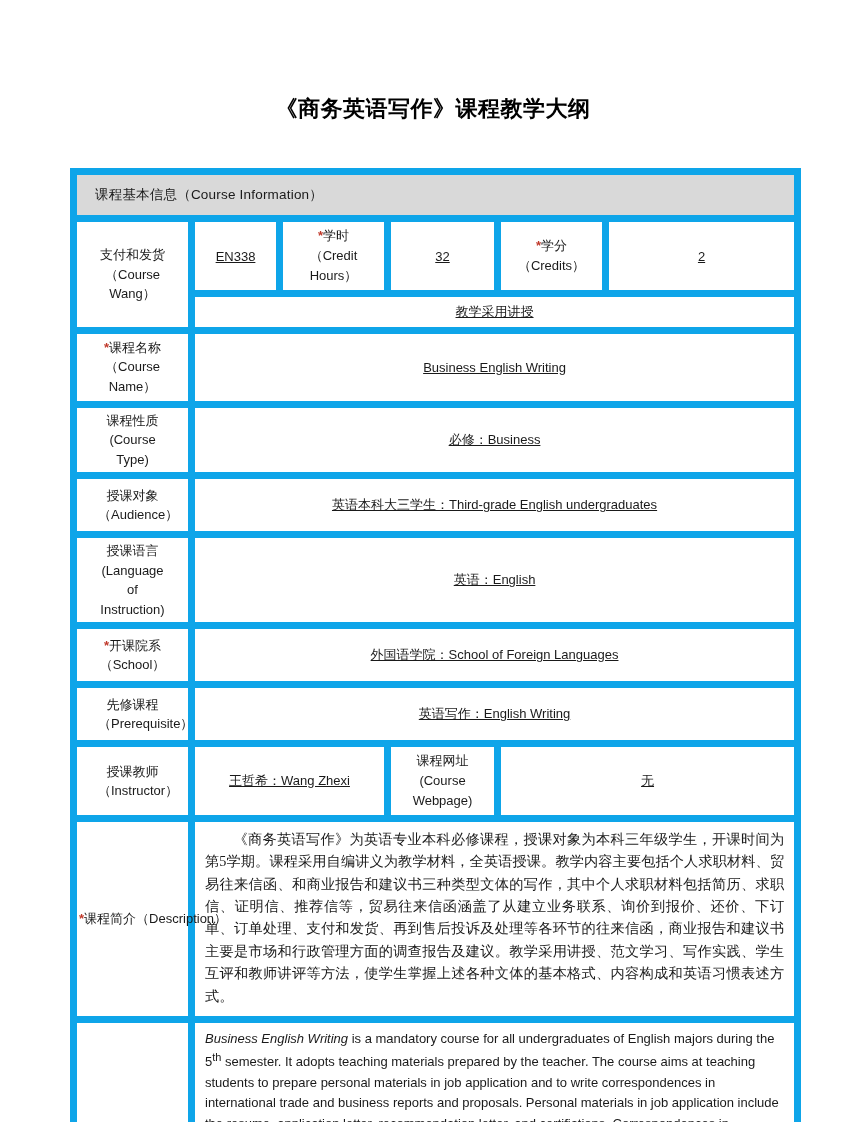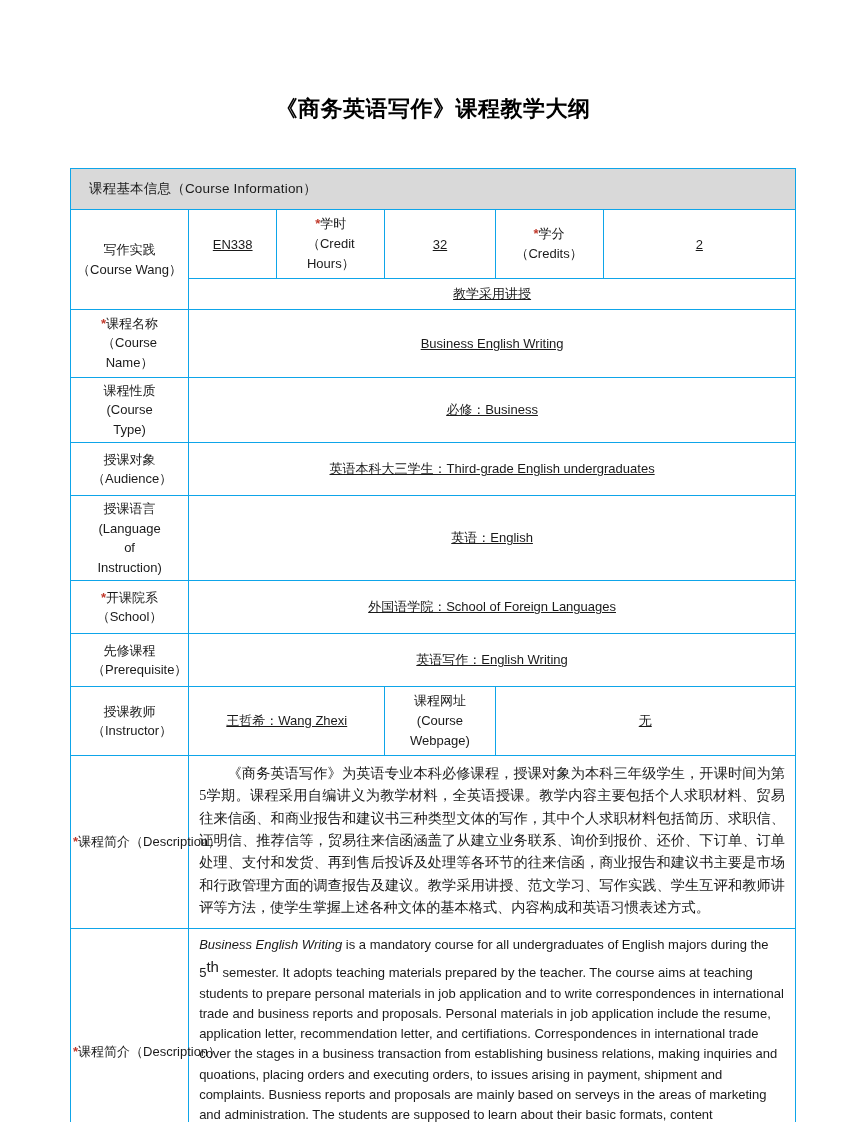--- a/index.html
+++ b/index.html
@@ -34,21 +34,21 @@
   }
 
   table.info-table {
     margin-top: 46px;
     width: 726px;
     border-collapse: collapse;
     table-layout: fixed;
     border: 1.4px solid #000000;
   }
   table.info-table td {
-    border: 1px solid #0ea5e9;
+    border: 7px solid #0ea5e9;
     vertical-align: middle;
     padding: 0;
   }
 
   .section-head {
     background: #d9d9d9;
     font-size: 13.5px;
     padding: 11px 0 11px 18px !important;
     text-align: left;
     color: #1a1a1a;
@@ -110,21 +110,21 @@
     color: #1a1a1a;
   }
   .desc-en {
     font-size: 13px;
     line-height: 1.56;
     text-align: left;
     margin: 0;
     color: #1a1a1a;
   }
   .desc-en i { font-style: italic; }
-  .desc-en sup { font-size: 15px; vertical-align: super; }
+  .desc-en sup { font-size: 11px; vertical-align: super; }
 </style>
 </head>
 <body>
 
 <div class="page">
 
   <h1 class="doc-title">《商务英语写作》课程教学大纲</h1>
 
   <table class="info-table">
     <colgroup>
@@ -137,21 +137,21 @@
     </colgroup>
 
     <tbody>
 
       <tr>
         <td class="section-head" colspan="6">课程基本信息（Course Information）</td>
       </tr>
 
       <tr>
         <td class="label-cell" rowspan="2">
-          <span class="cn">写作实践</span>
+          <span class="cn">支付和发货</span>
           <span class="en">（Course Wang）</span>
         </td>
         <td class="val-cell">EN338</td>
         <td class="label-cell">
           <span class="cn"><span class="star">*</span><span>学时</span></span>
           <span class="en">（Credit Hours）</span>
         </td>
         <td class="val-cell">32</td>
         <td class="label-cell">
           <span class="cn"><span class="star">*</span><span>学分</span></span>

